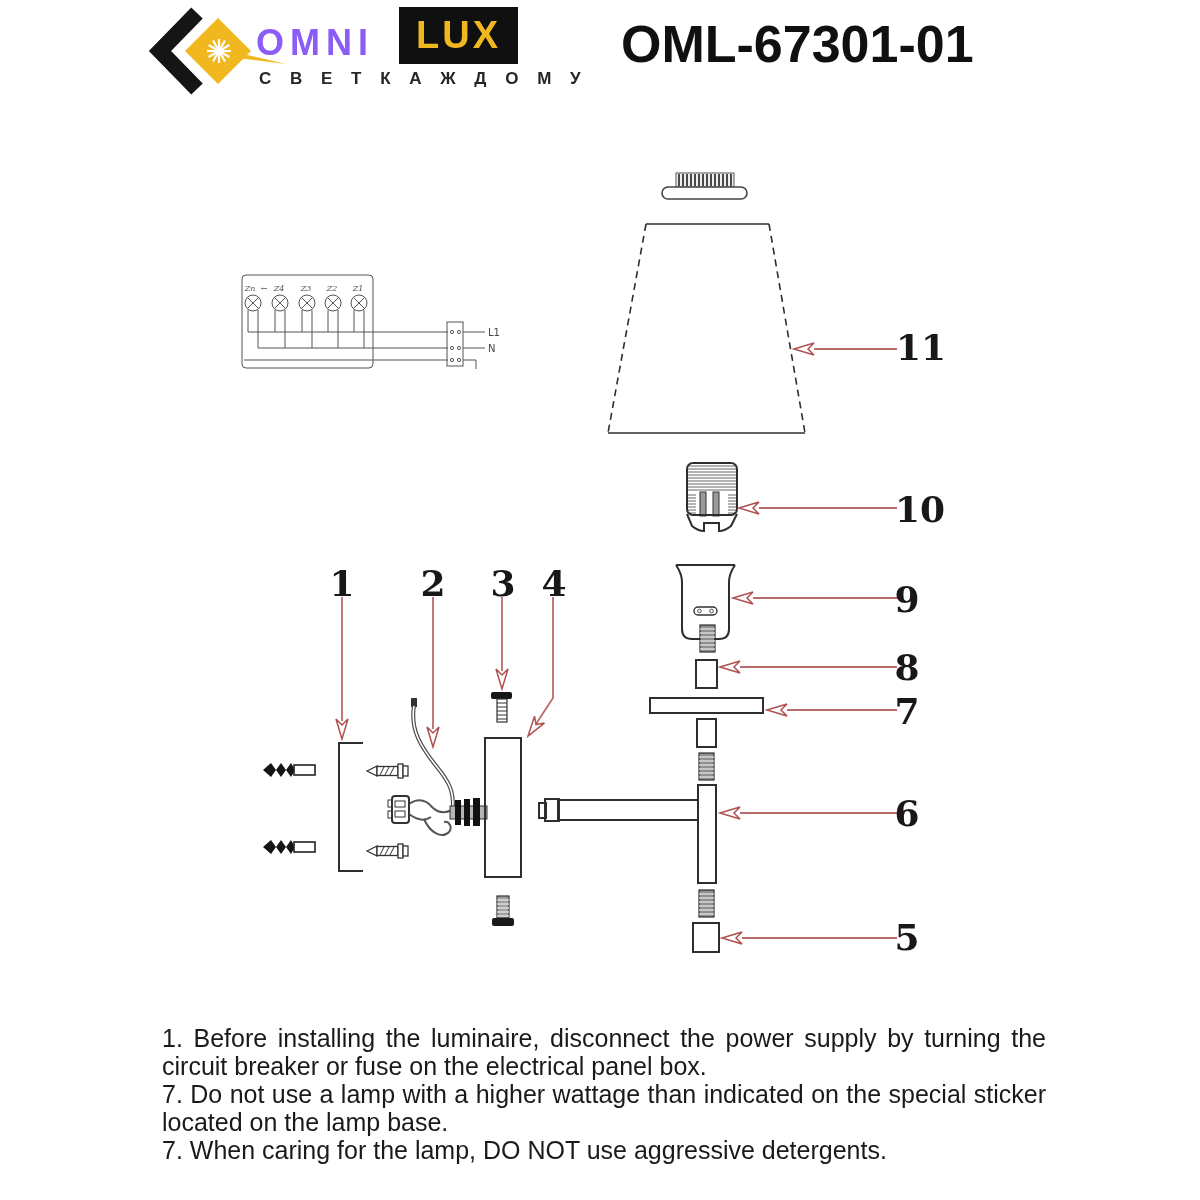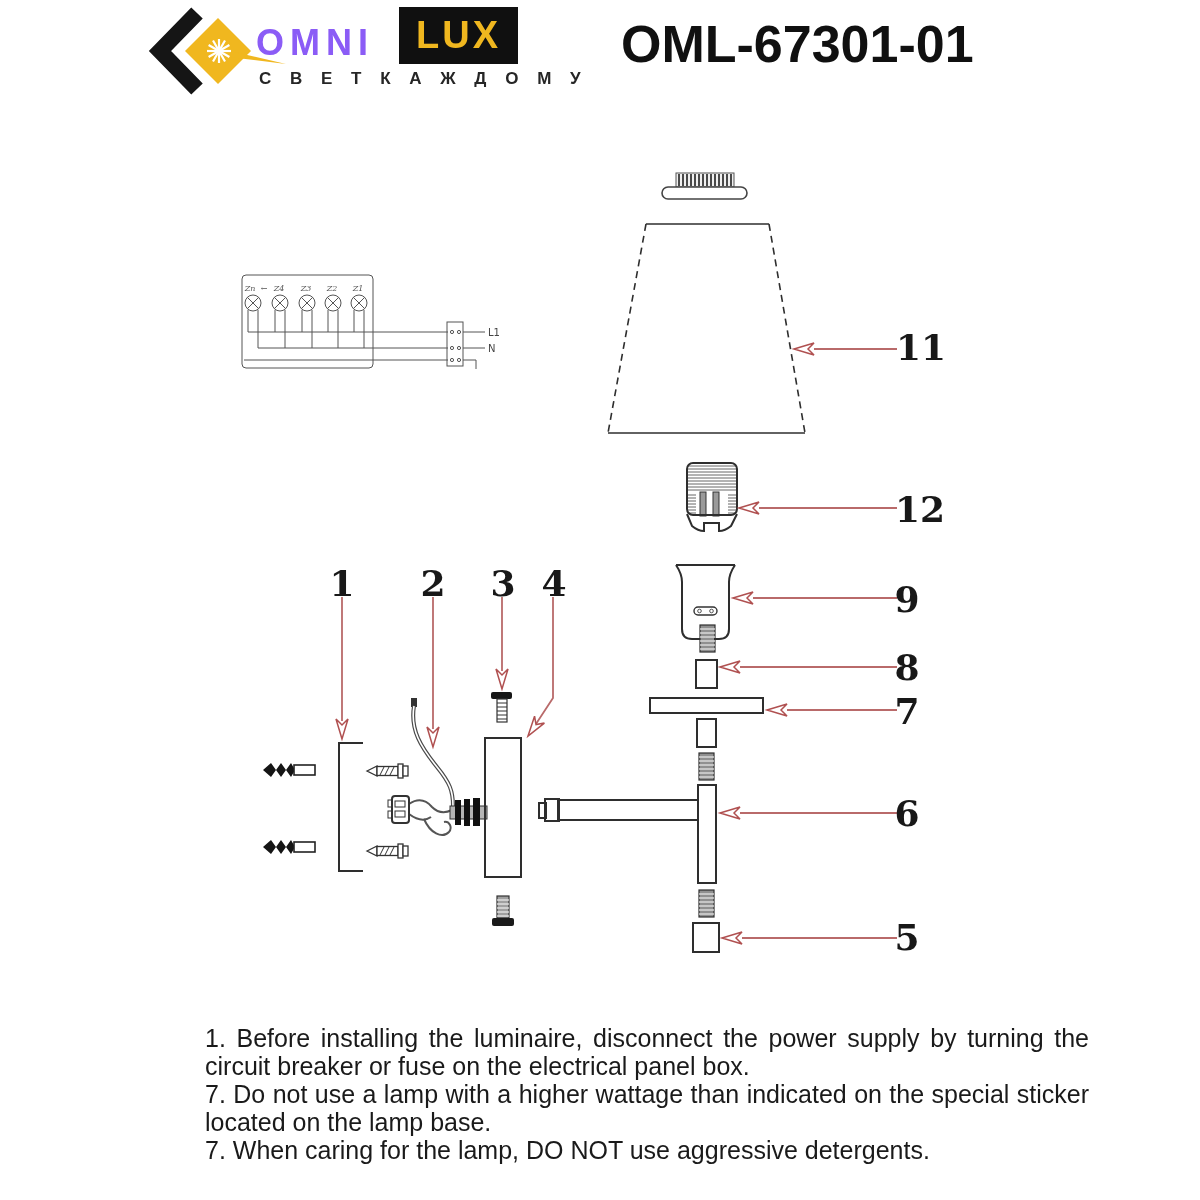--- a/index.html
+++ b/index.html
@@ -14,21 +14,21 @@
   .brand-lux{font-size:38px;font-weight:800;letter-spacing:3px;color:#F0B71F;}
   .brand-tagline{left:259px;top:69px;font-size:17px;letter-spacing:7px;color:#262626;font-weight:700;}
   .model-number{left:600px;top:14px;font-size:52px;font-weight:800;letter-spacing:0px;color:#101010;
                 font-family:"Liberation Sans",sans-serif;margin-left:21px;}
 
   
   .plabel{position:absolute;font-family:"DejaVu Serif",serif;font-weight:700;font-size:36px;
           color:#181818;transform:translateX(-50%);line-height:1;}
 
   
-  .instructions{left:162px;top:1024px;width:884px;font-size:25px;line-height:28px;color:#1a1a1a;margin-left:43px;}
+  .instructions{left:162px;top:1024px;width:884px;font-size:25px;line-height:28px;color:#1a1a1a;}
   .instructions p{margin:0;text-align:justify;}
 
   
   svg{position:absolute;overflow:visible;}
   .oln{fill:none;stroke:#2e2e2e;stroke-width:2;}
   .thin{fill:none;stroke:#555;stroke-width:1;}
   .red{stroke:#b96a6a;stroke-width:1.8;fill:none;}
   .rhead{fill:#ffffff;stroke:#b05050;stroke-width:1.5;}
   .wl{font:italic 8px "DejaVu Serif",serif;fill:#555;text-anchor:middle;}
   .tl{font:10px "DejaVu Sans",sans-serif;fill:#444;}
@@ -322,21 +322,21 @@
 
   <span class="plabel" style="left:342px;top:565px">1</span>
   <span class="plabel" style="left:433px;top:565px">2</span>
   <span class="plabel" style="left:503px;top:565px">3</span>
   <span class="plabel" style="left:554px;top:565px">4</span>
   <span class="plabel" style="left:907px;top:919px">5</span>
   <span class="plabel" style="left:907px;top:795px">6</span>
   <span class="plabel" style="left:907px;top:693px">7</span>
   <span class="plabel" style="left:907px;top:649px">8</span>
   <span class="plabel" style="left:907px;top:581px">9</span>
-  <span class="plabel" style="left:920px;top:491px">12</span>
+  <span class="plabel" style="left:920px;top:491px">10</span>
   <span class="plabel" style="left:921px;top:329px">11</span>
 
   <div class="abs instructions">
     <p>1. Before installing the luminaire, disconnect the power supply by turning the circuit breaker or fuse on the electrical panel box.</p>
     <p>7. Do not use a lamp with a higher wattage than indicated on the special sticker located on the lamp base.</p>
     <p>7. When caring for the lamp, DO NOT use aggressive detergents.</p>
   </div>
 
 </div>
 

